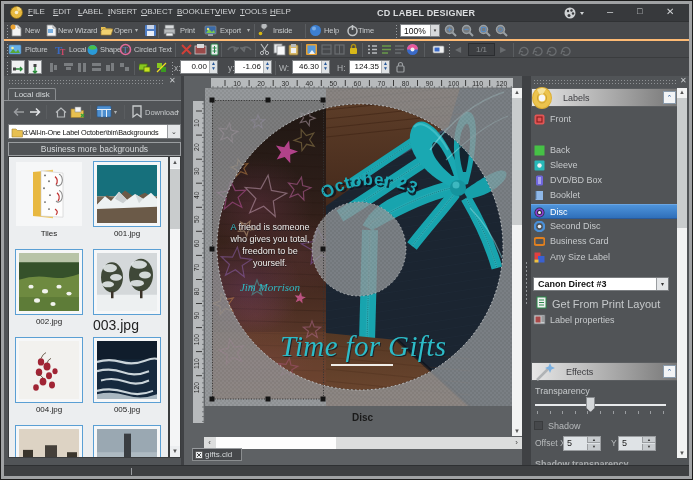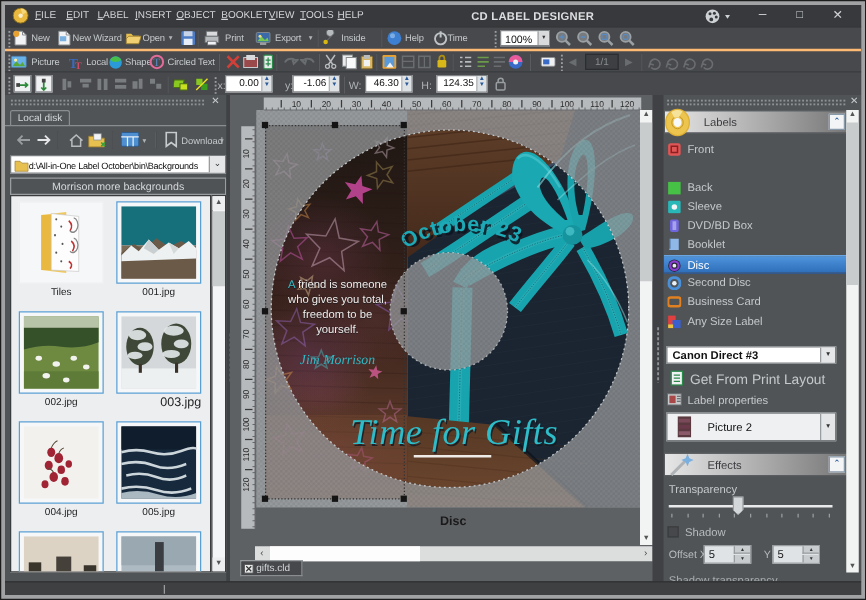--- a/index.html
+++ b/index.html
@@ -332,21 +332,21 @@
       </svg>
       <span class="abs" style="left:141px;top:32px;color:#c6c9cb;font-size:7.5px">Download</span>
       <span class="abs" style="left:172px;top:32px;color:#b0b3b5;font-size:6px">▾</span>
       <div class="abs" style="left:4px;top:48px;width:173px;height:15px;background:#fff;border:1px solid #7a7d80">
         <svg class="abs" style="left:2px;top:2px" width="12" height="11">
           <path d="M1,2 h4 l1.5,1.5 h5 v6.5 h-10.5z" fill="#e8c050" stroke="#a08030" stroke-width="0.6"></path>
         </svg>
         <span class="abs" style="left:14px;top:2.5px;font-size:7.3px;color:#111;letter-spacing:-0.22px">d:\All-in-One Label October\bin\Backgrounds</span>
         <span class="abs" style="right:0;top:0;width:13px;height:13px;background:#e4e6e8;border-left:1px solid #9a9da0;color:#333;font-size:7px;text-align:center;line-height:13px">⌄</span>
       </div>
-      <div class="abs" style="left:4px;top:66px;width:173px;height:14px;background:#505356;border:1px solid #9a9da0;color:#d5d8da;font-size:8.5px;text-align:center;line-height:13px">Morrison more backgrounds</div>
+      <div class="abs" style="left:4px;top:66px;width:173px;height:14px;background:#505356;border:1px solid #9a9da0;color:#d5d8da;font-size:8.5px;text-align:center;line-height:13px">Business more backgrounds</div>
 <div class="abs" style="left:4px;top:80px;width:161px;height:302px;background:#eceef0;border:1px solid #3a3c3e;overflow:hidden">
         <div class="abs" style="left:6px;top:4px;width:68px;height:66px;background:#f6f7f8;border:1px solid #eceef0">
           <svg class="abs" style="left:3px;top:3px" width="60" height="58" viewBox="0 0 60 50" preserveAspectRatio="none">
             <rect width="60" height="50" fill="#f6f7f8"></rect>
             <path d="M14,6 L34,4 V46 L14,44 Z" fill="#f0c860"></path>
             <path d="M14,6 L22,6 L22,44 L14,44 Z" fill="#e8b840"></path>
             <path d="M22,5 L44,7 V45 L22,44 Z" fill="#fdfdfd" stroke="#c8c8c8" stroke-width="0.5"></path>
             <g stroke="#c03030" stroke-width="1.2" fill="none">
               <path d="M36,10 q4,3 1,7"></path>
               <path d="M38,24 q4,3 1,7"></path>
@@ -405,21 +405,21 @@
               <ellipse cx="19" cy="21" rx="6" ry="3"></ellipse>
               <ellipse cx="11" cy="27" rx="6" ry="2.6"></ellipse>
               <ellipse cx="42" cy="10" rx="8" ry="3.5"></ellipse>
               <ellipse cx="48" cy="19" rx="6" ry="3"></ellipse>
               <ellipse cx="40" cy="26" rx="7" ry="2.8"></ellipse>
             </g>
             <rect x="14" y="33" width="2.5" height="6" fill="#3a3228"></rect>
             <rect x="43" y="32" width="2.5" height="7" fill="#3a3228"></rect>
           </svg>
         </div>
-        <div class="abs" style="left:84px;top:160px;width:68px;text-align:right;font-size:10px;color:#222">003.jpg</div>
+        <div class="abs" style="left:84px;top:160px;width:68px;text-align:left;font-size:14px;color:#222">003.jpg</div>
         <div class="abs" style="left:6px;top:180px;width:68px;height:66px;background:#f6f7f8;border:1px solid #5a9fd4">
           <svg class="abs" style="left:3px;top:3px" width="60" height="58" viewBox="0 0 60 50" preserveAspectRatio="none">
             <rect width="60" height="50" fill="#f2f1ee"></rect>
             <g fill="#a02434">
               <circle cx="22" cy="18" r="3.2"></circle>
               <circle cx="28" cy="22" r="3.5"></circle>
               <circle cx="20" cy="27" r="3.2"></circle>
               <circle cx="30" cy="30" r="3"></circle>
               <circle cx="24" cy="35" r="3.4"></circle>
               <circle cx="33" cy="38" r="3"></circle>
@@ -984,30 +984,20 @@
         <rect x="1" y="1" width="9" height="11" fill="#f0f1f2" stroke="#2a8a4a" stroke-width="1"></rect>
         <path d="M3,4 h5 M3,6.5 h5 M3,9 h5" stroke="#2a8a4a" stroke-width="1"></path>
       </svg>
       <span class="abs" style="left:21px;top:222px;font-size:11px;color:#c6c9cb">Get From Print Layout</span>
       <svg class="abs" style="left:2px;top:237px" width="14" height="13">
         <rect x="1" y="2" width="11" height="9" fill="#c8cbcd" stroke="#6a6d70" stroke-width="0.8"></rect>
         <rect x="2.5" y="3.5" width="5" height="6" fill="#a84848"></rect>
         <path d="M8.5,4 h3 M8.5,6 h3 M8.5,8 h3" stroke="#555" stroke-width="0.8"></path>
       </svg>
       <span class="abs" style="left:19px;top:239px;font-size:9px;color:#c6c9cb">Label properties</span>
-      <div class="abs" style="left:2px;top:254px;width:136px;height:23px;background:#eef0f2;border:1px solid #7a7d80">
-        <svg class="abs" style="left:8px;top:2px" width="11" height="17">
-          <rect width="11" height="17" fill="#5a3a40"></rect>
-          <rect x="1" y="2" width="9" height="3" fill="#7a4a5a"></rect>
-          <rect x="1" y="7" width="9" height="3" fill="#6a3a4a"></rect>
-          <rect x="1" y="12" width="9" height="3" fill="#8a5a6a"></rect>
-        </svg>
-        <span class="abs" style="left:32px;top:6px;font-size:9px;color:#111">Picture 2</span>
-        <span class="abs" style="right:0;top:0;width:12px;height:21px;background:#e4e6e8;border-left:1px solid #9a9da0;color:#333;font-size:6px;text-align:center;line-height:21px">▾</span>
-      </div>
       <div class="abs" style="left:0;top:286px;width:152px;height:19px;background:linear-gradient(to right,#e6e6e6,#a8a8a8 55%,#737373);border:1px solid #5a5d60">
         <span class="abs" style="left:34px;top:4px;font-size:9px;color:#3c3c40">Effects</span>
         <div class="abs" style="left:131px;top:2px;width:13px;height:13px;background:#f2f4f6;border:1px solid #8899aa;color:#2a5a9a;font-size:7px;text-align:center;line-height:12px">⌃</div>
       </div>
       <svg class="abs" style="left:2px;top:284px" width="26" height="24">
         <line x1="4" y1="20" x2="16" y2="8" stroke="#b0b3b5" stroke-width="2.5"></line>
         <path d="M17,3 l1.5,3.5 3.5,1.5 -3.5,1.5 -1.5,3.5 -1.5,-3.5 -3.5,-1.5 3.5,-1.5 z" fill="#7ab0e0"></path>
       </svg>
       <span class="abs" style="left:4px;top:310px;font-size:9px;color:#c6c9cb">Transparency</span>
       <div class="abs" style="left:4px;top:328px;width:131px;height:2px;background:#e8eaec"></div>
@@ -1030,21 +1020,21 @@
         <span class="abs" style="left:3px;top:1px;font-size:9px;color:#222">5</span>
         <div class="abs" style="right:0;top:0;width:13px;height:6px;background:#c8cccf;border-left:1px solid #9a9da0;border-bottom:1px solid #9a9da0;color:#333;font-size:4px;text-align:center;line-height:6px">▲</div>
         <div class="abs" style="right:0;bottom:0;width:13px;height:6px;background:#c8cccf;border-left:1px solid #9a9da0;color:#333;font-size:4px;text-align:center;line-height:6px">▼</div>
       </div>
       <span class="abs" style="left:80px;top:362px;font-size:8.5px;color:#b8bbbd">Y</span>
       <div class="abs" style="left:87px;top:360px;width:38px;height:15px;background:#dfe3e6;border:1px solid #9a9da0">
         <span class="abs" style="left:3px;top:1px;font-size:9px;color:#222">5</span>
         <div class="abs" style="right:0;top:0;width:13px;height:6px;background:#c8cccf;border-left:1px solid #9a9da0;border-bottom:1px solid #9a9da0;color:#333;font-size:4px;text-align:center;line-height:6px">▲</div>
         <div class="abs" style="right:0;bottom:0;width:13px;height:6px;background:#c8cccf;border-left:1px solid #9a9da0;color:#333;font-size:4px;text-align:center;line-height:6px">▼</div>
       </div>
-      <span class="abs" style="left:4px;top:383px;font-size:9px;color:#a8abad;font-weight:normal">Shadow transparency</span>
+      <span class="abs" style="left:4px;top:383px;font-size:9px;color:#a8abad;font-weight:bold">Shadow transparency</span>
       <div class="abs" style="left:146px;top:12px;width:10px;height:370px;background:#f2f3f3">
         <div class="abs" style="left:0;top:0;width:10px;height:10px;color:#555;font-size:6px;text-align:center;line-height:9px">▲</div>
         <div class="abs" style="left:0;top:10px;width:10px;height:130px;background:#c9cccd"></div>
         <div class="abs" style="left:0;bottom:0;width:10px;height:10px;color:#555;font-size:6px;text-align:center;line-height:10px">▼</div>
       </div>
     </div>
 <div class="abs" style="left:0;top:461px;width:685px;height:11px;background:#3e4042;border-top:1px solid #2e3032">
       <div class="abs" style="left:127px;top:2px;width:1px;height:7px;background:#9a9da0"></div>
     </div>
 </div>

